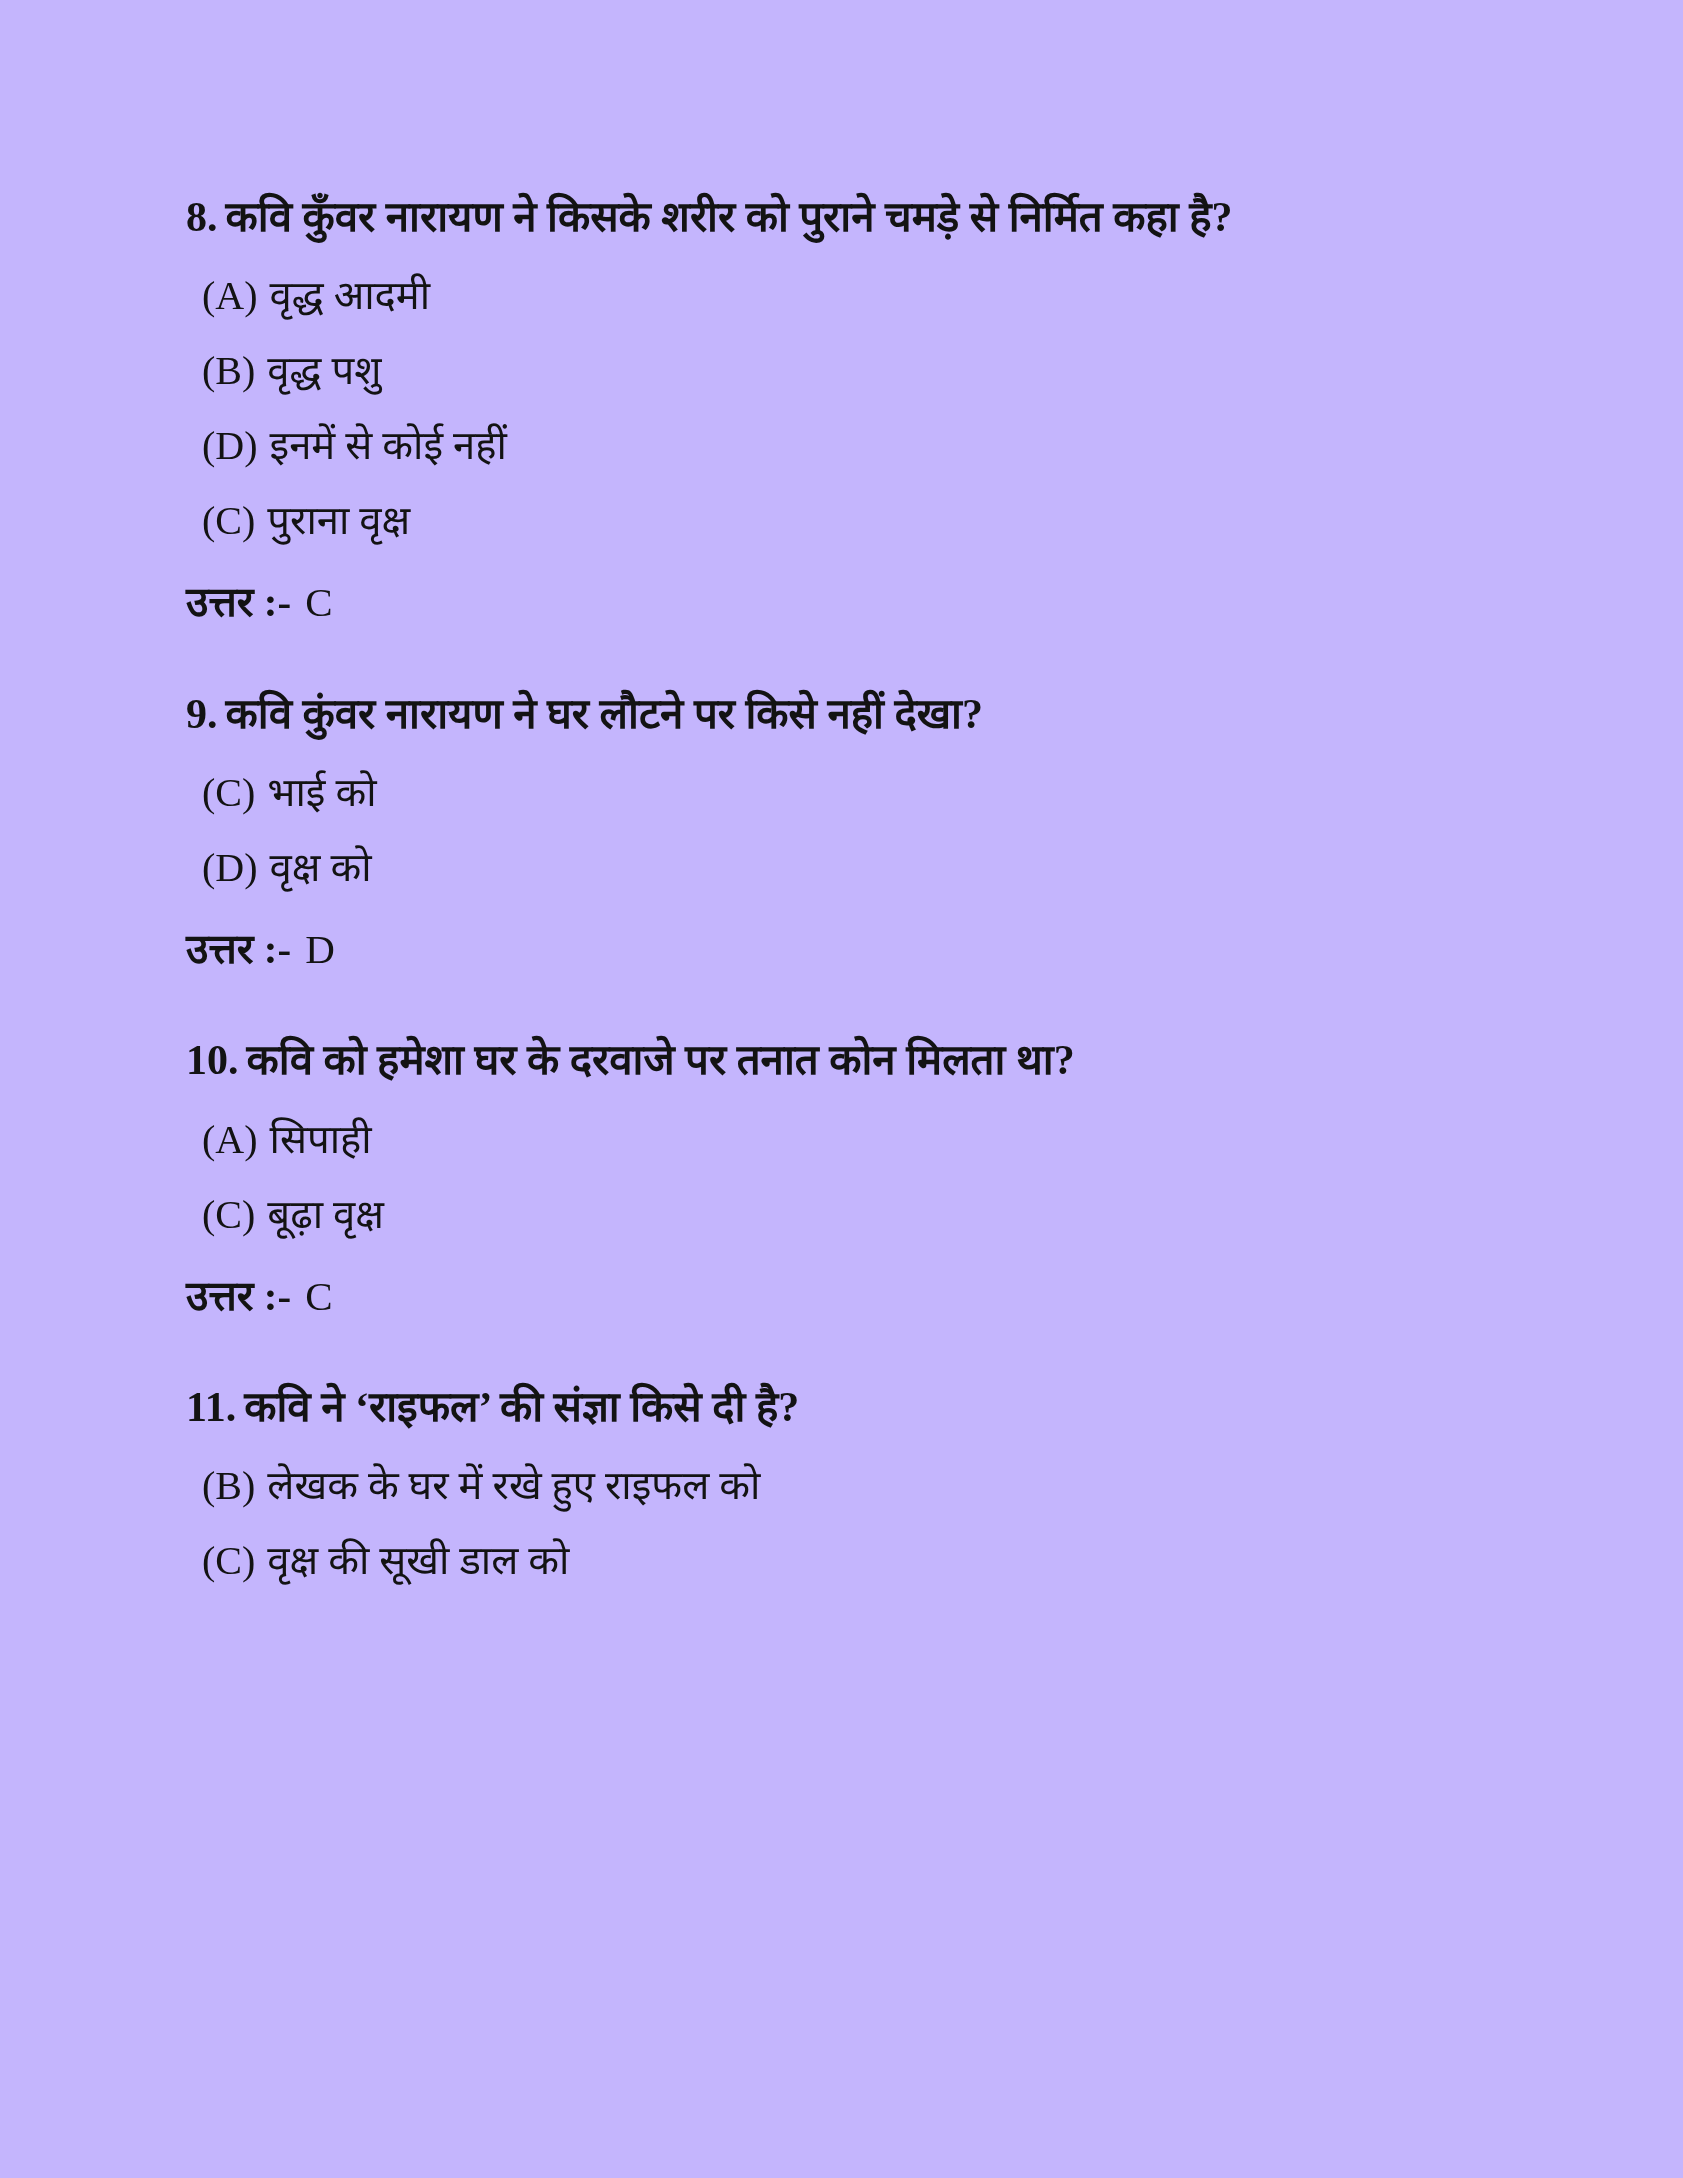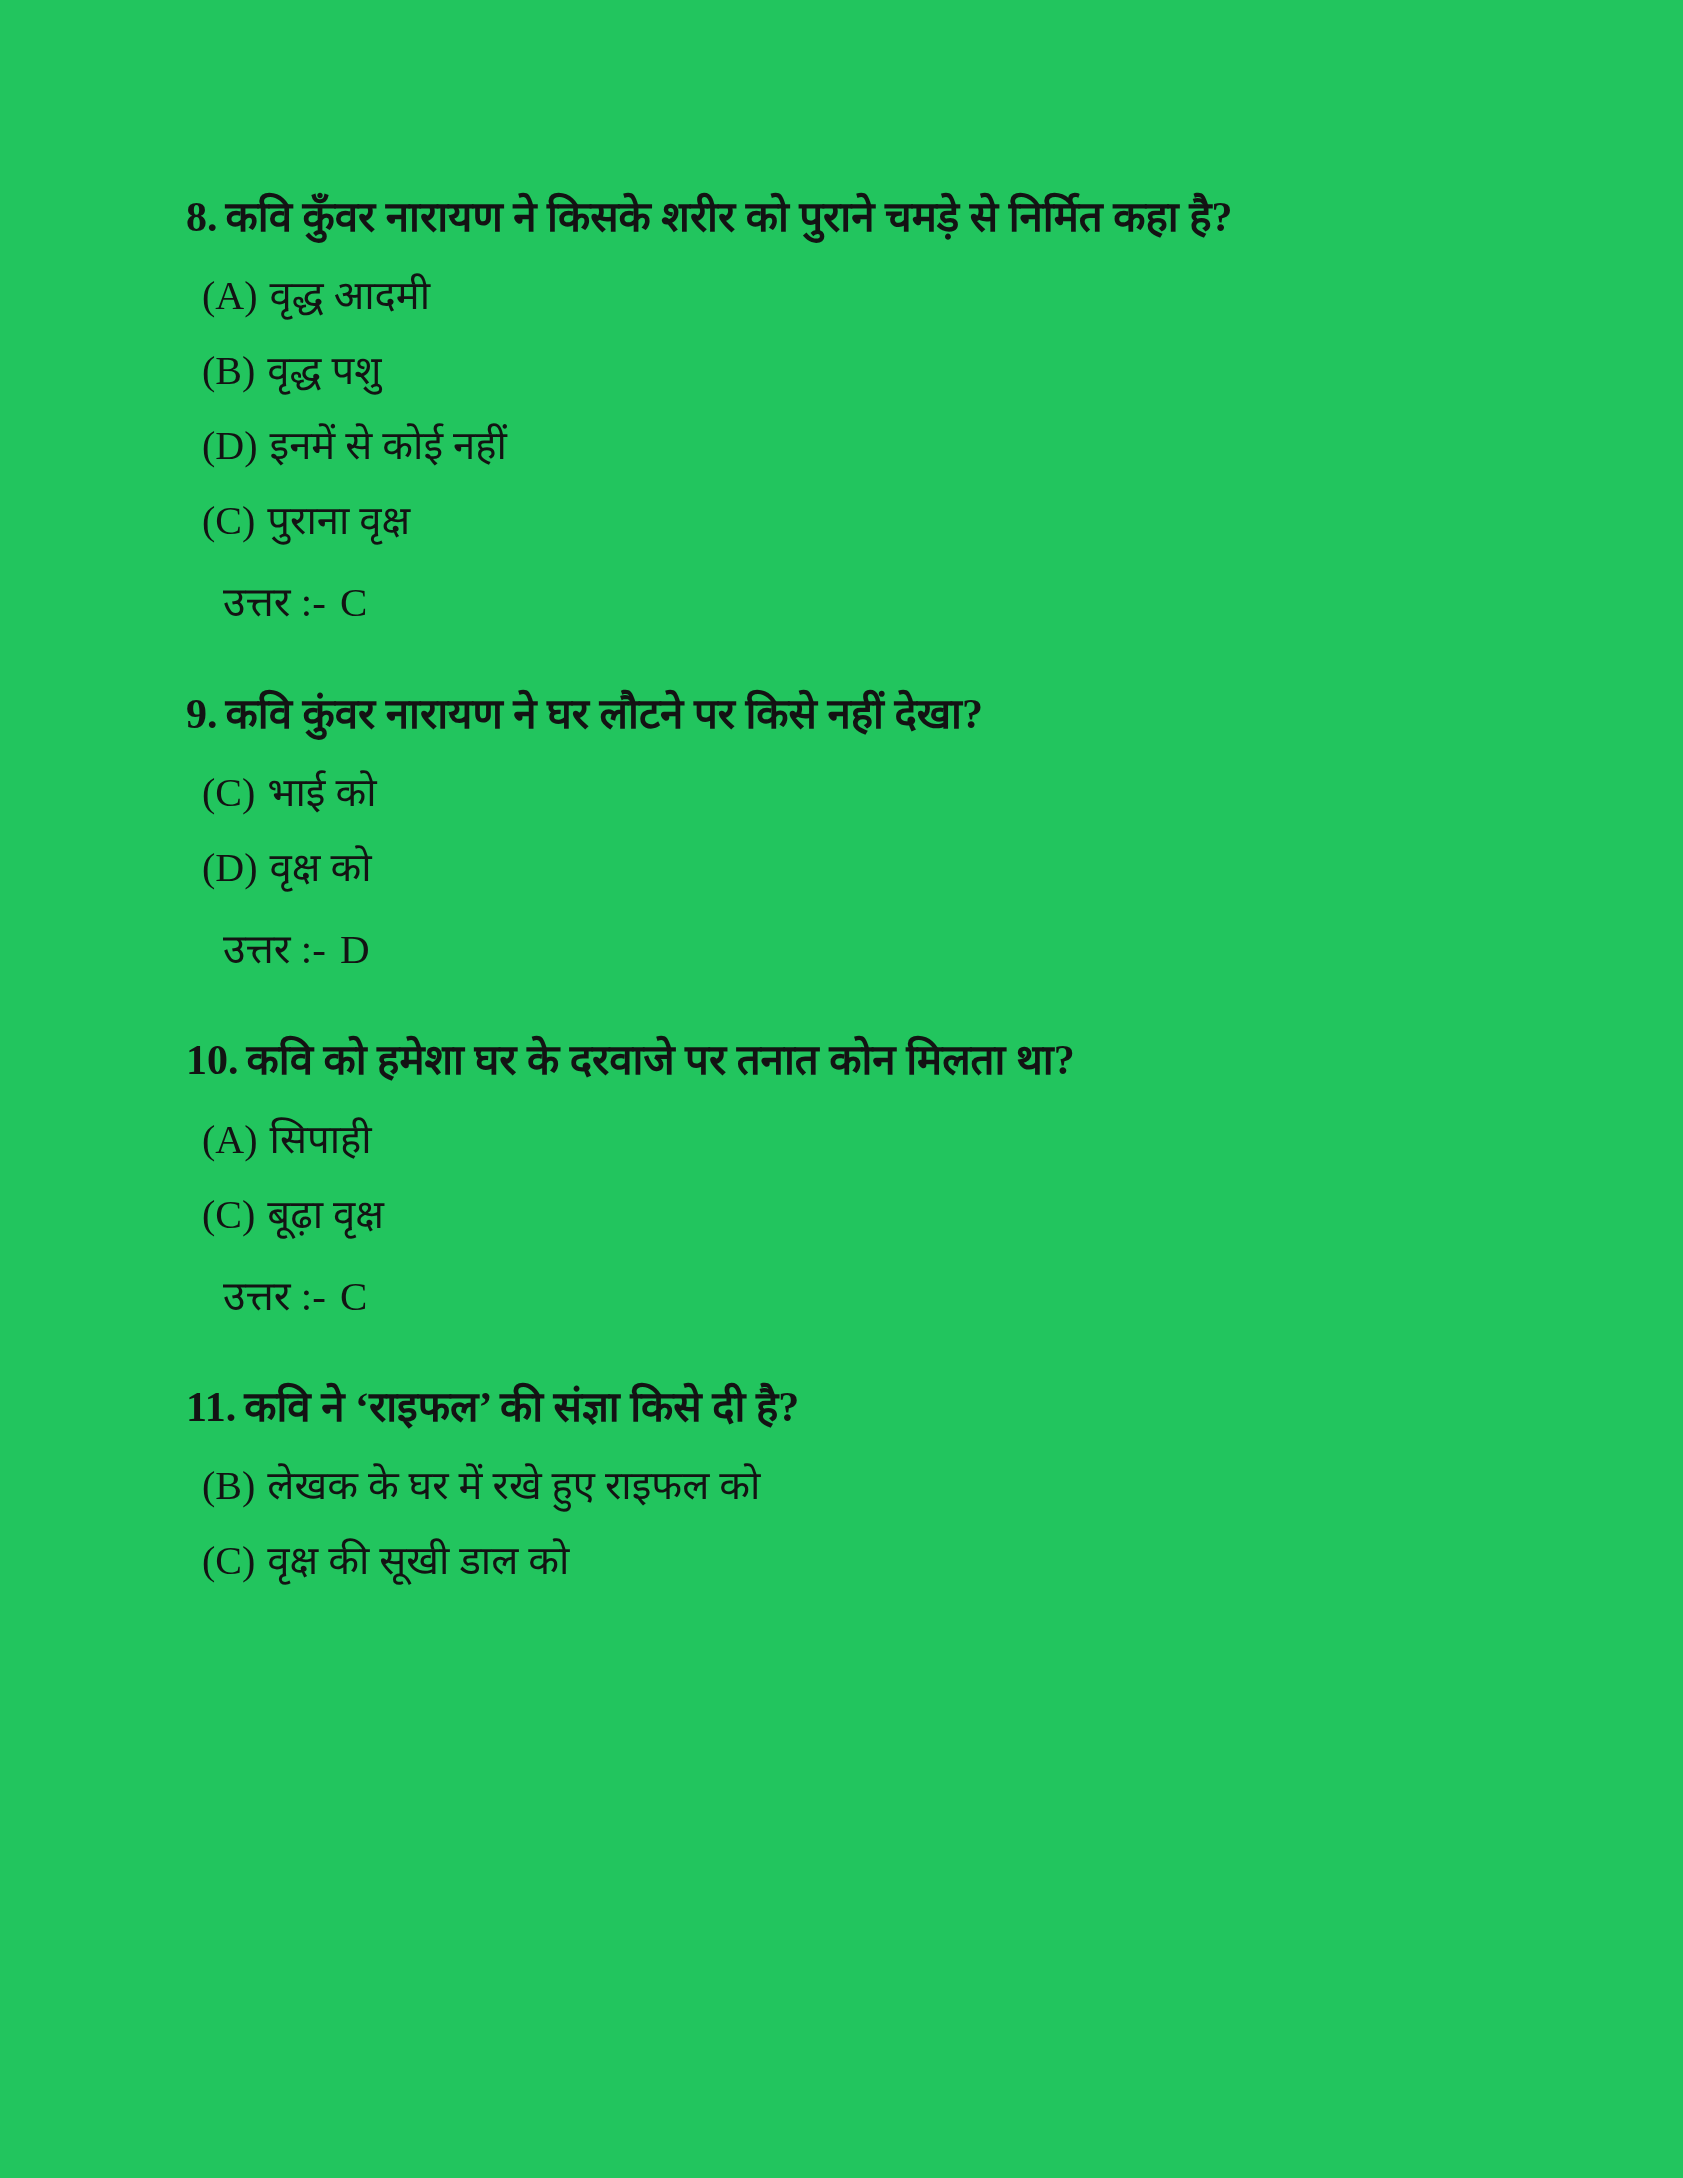--- a/index.html
+++ b/index.html
@@ -4,21 +4,21 @@
 <style>
   html, body {
     margin: 0;
     padding: 0;
     background: #ffffff;
   }
   .page {
     position: relative;
     width: 1683px;
     height: 2178px;
-    background: #22c55e;
+    background: #c4b5fd;
     box-sizing: border-box;
     padding: 190px 168px 0 186px;
     font-family: "Liberation Serif", "DejaVu Serif", serif;
     color: #131313;
     overflow: hidden;
   }
   .question-block {
     margin: 0 0 59px 0;
   }
   .q-heading {
@@ -39,22 +39,21 @@
   }
   .option-letter {
     margin-right: 12px;
   }
   .answer-row {
     font-size: 41px;
     line-height: 1.2;
     margin: 33px 0 0 0;
   }
   .answer-label {
-    font-weight: 400;
-    margin-left: 37px;
+    font-weight: 700;
   }
   .answer-letter {
     font-weight: 400;
     margin-left: 14px;
   }
 </style>
 </head>
 <body>
 
 <div class="page">

